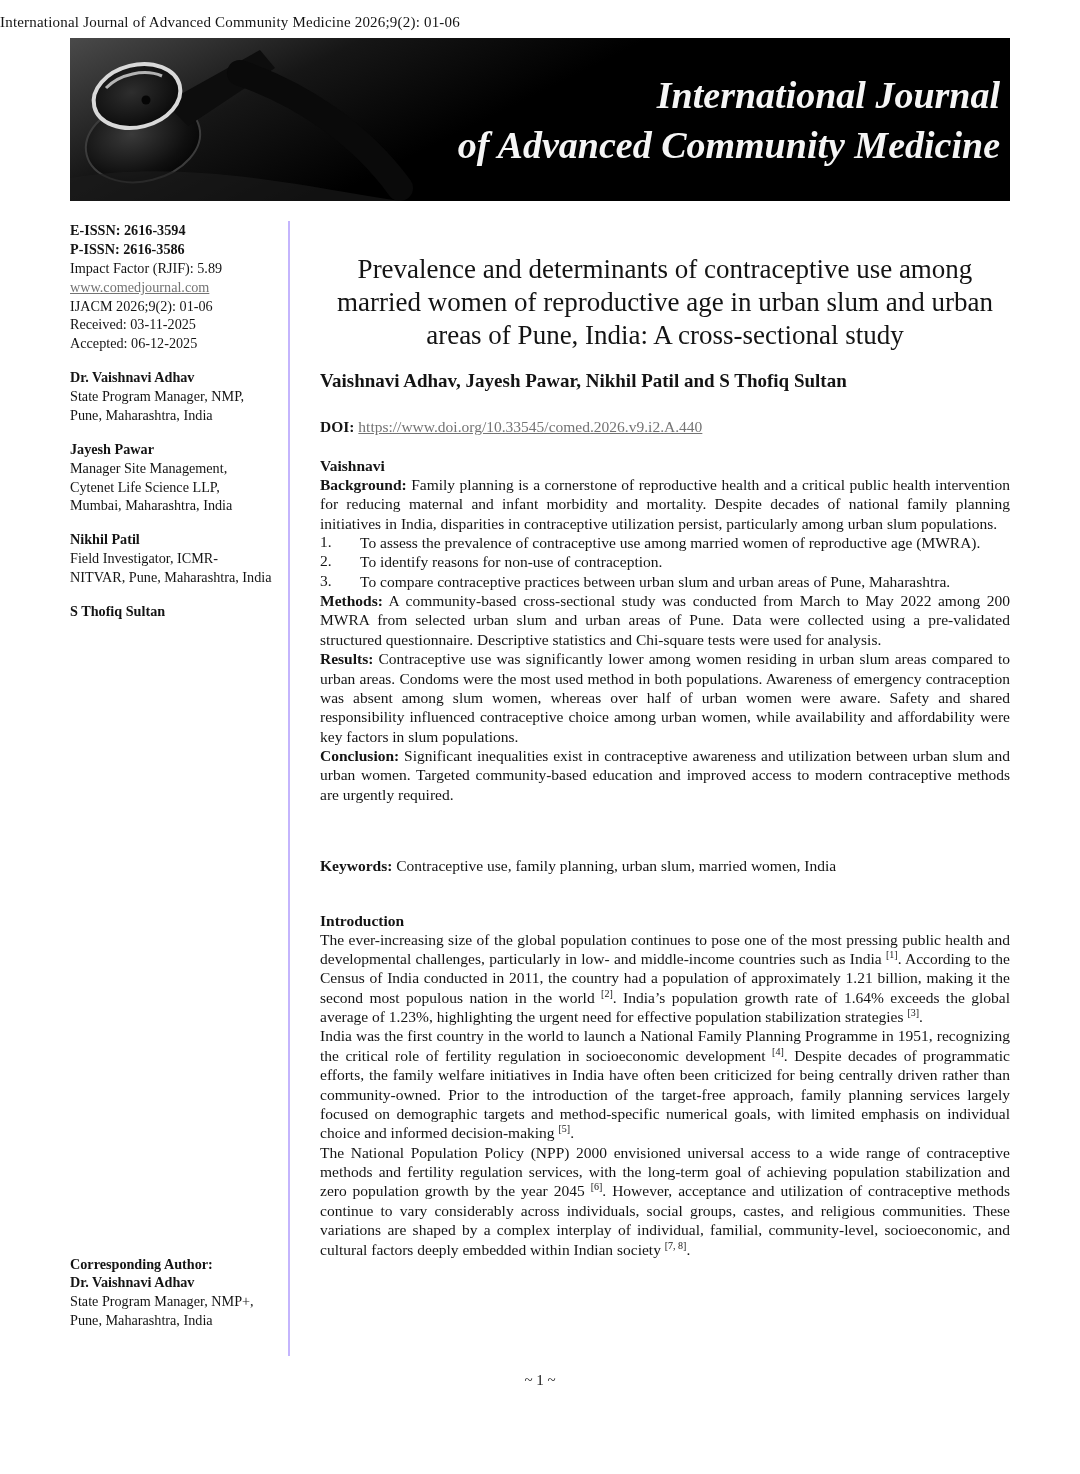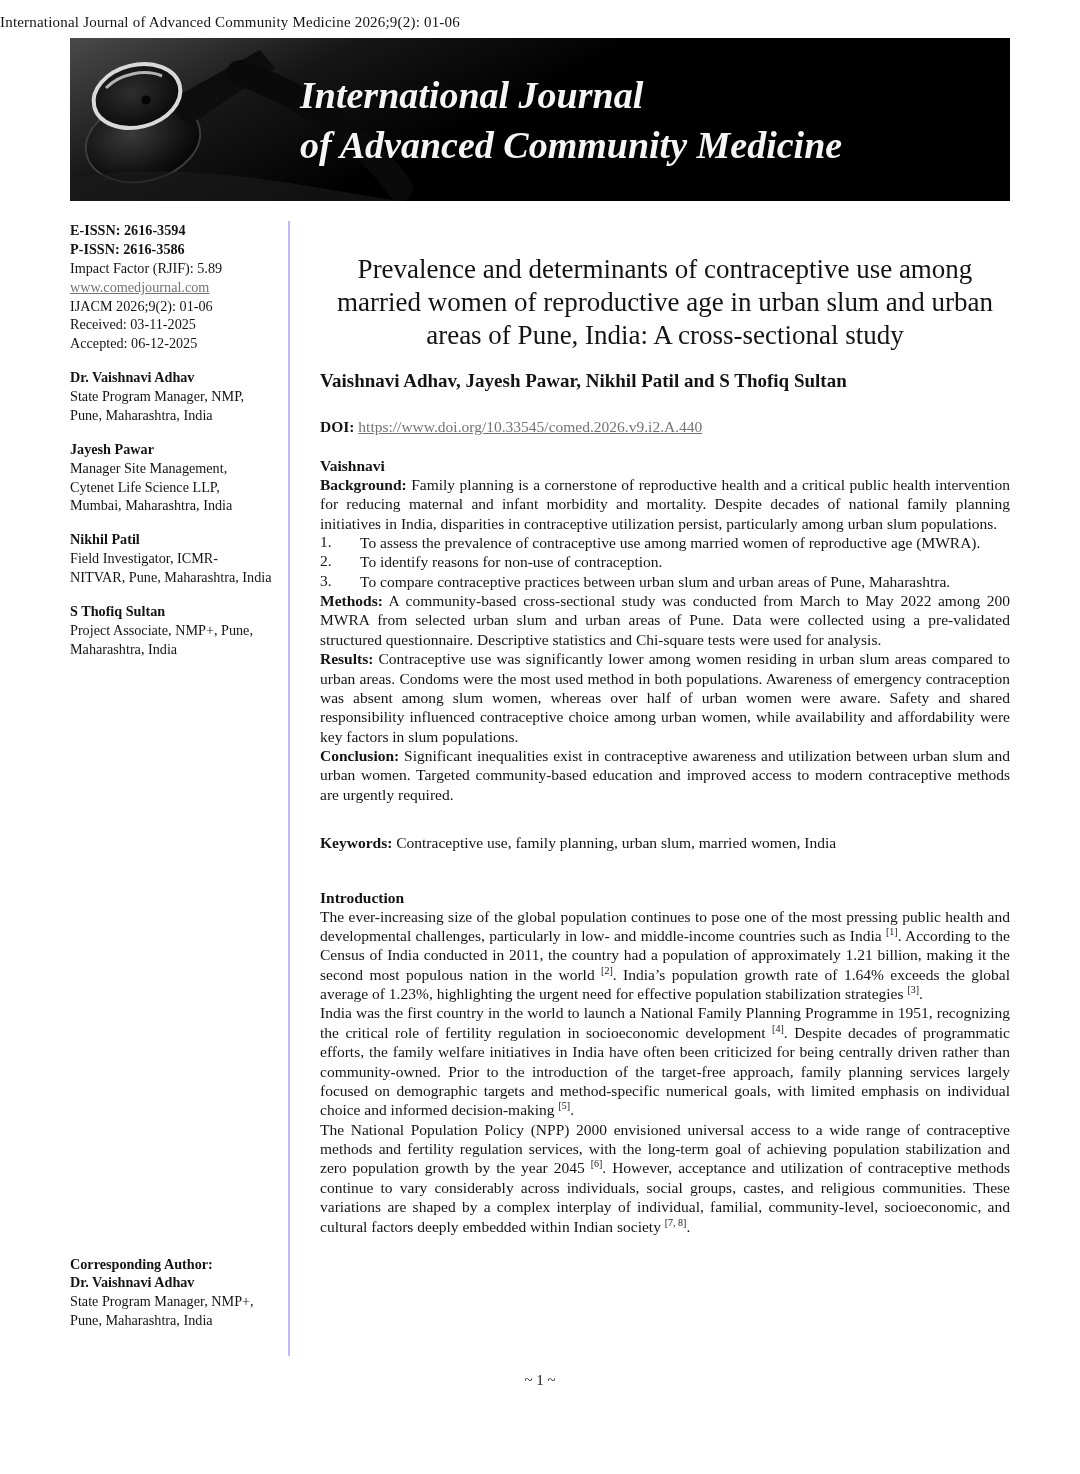--- a/index.html
+++ b/index.html
@@ -22,21 +22,21 @@
     height: 163px;
     background: #000;
     position: relative;
     overflow: hidden;
   }
   .banner-art { position: absolute; left: 0; top: 0; }
   .banner-text {
     position: absolute;
     left: 230px; right: 10px; top: 50%;
     transform: translateY(-50%);
-    text-align: left;
+    text-align: right;
     color: #f5f5f5;
     font-style: italic;
     font-weight: bold;
     font-size: 38px;
     line-height: 50px;
     text-shadow: 0 1px 2px #000;
   }
   .content {
     display: flex;
     margin: 0 70px;
@@ -85,21 +85,21 @@
   .para {
     text-align: justify;
     line-height: 1.25;
     margin: 0;
   }
   .objectives-list { margin: 0; }
   .obj-row { display: flex; }
   .obj-num { flex: 0 0 40px; }
   .obj-text { flex: 1; text-align: justify; line-height: 1.25; }
   sup { font-size: 10px; line-height: 0; }
-  .keywords { margin-top: 29px; }
+  .keywords { margin-top: 52px; }
   .intro-heading { margin-top: 36px; }
   .page-footer {
     text-align: center;
     font-size: 15px;
     margin-top: 16px;
   }
 </style>
 </head>
 <body>
 
@@ -159,21 +159,20 @@
     <div class="author-block">
       <p class="bold">Jayesh Pawar</p>
       <p>Manager Site Management, Cytenet Life Science LLP, Mumbai, Maharashtra, India</p>
     </div>
     <div class="author-block">
       <p class="bold">Nikhil Patil</p>
       <p>Field Investigator, ICMR-NITVAR, Pune, Maharashtra, India</p>
     </div>
     <div class="author-block">
       <p class="bold">S Thofiq Sultan</p>
-      <p>Project Associate, NMP+, Pune, Maharashtra, India</p>
     </div>
 
     <div class="corresponding-block">
       <p class="bold">Corresponding Author:</p>
       <p class="bold">Dr. Vaishnavi Adhav</p>
       <p>State Program Manager, NMP+, Pune, Maharashtra, India</p>
     </div>
   </div>
 
   <div class="main">

